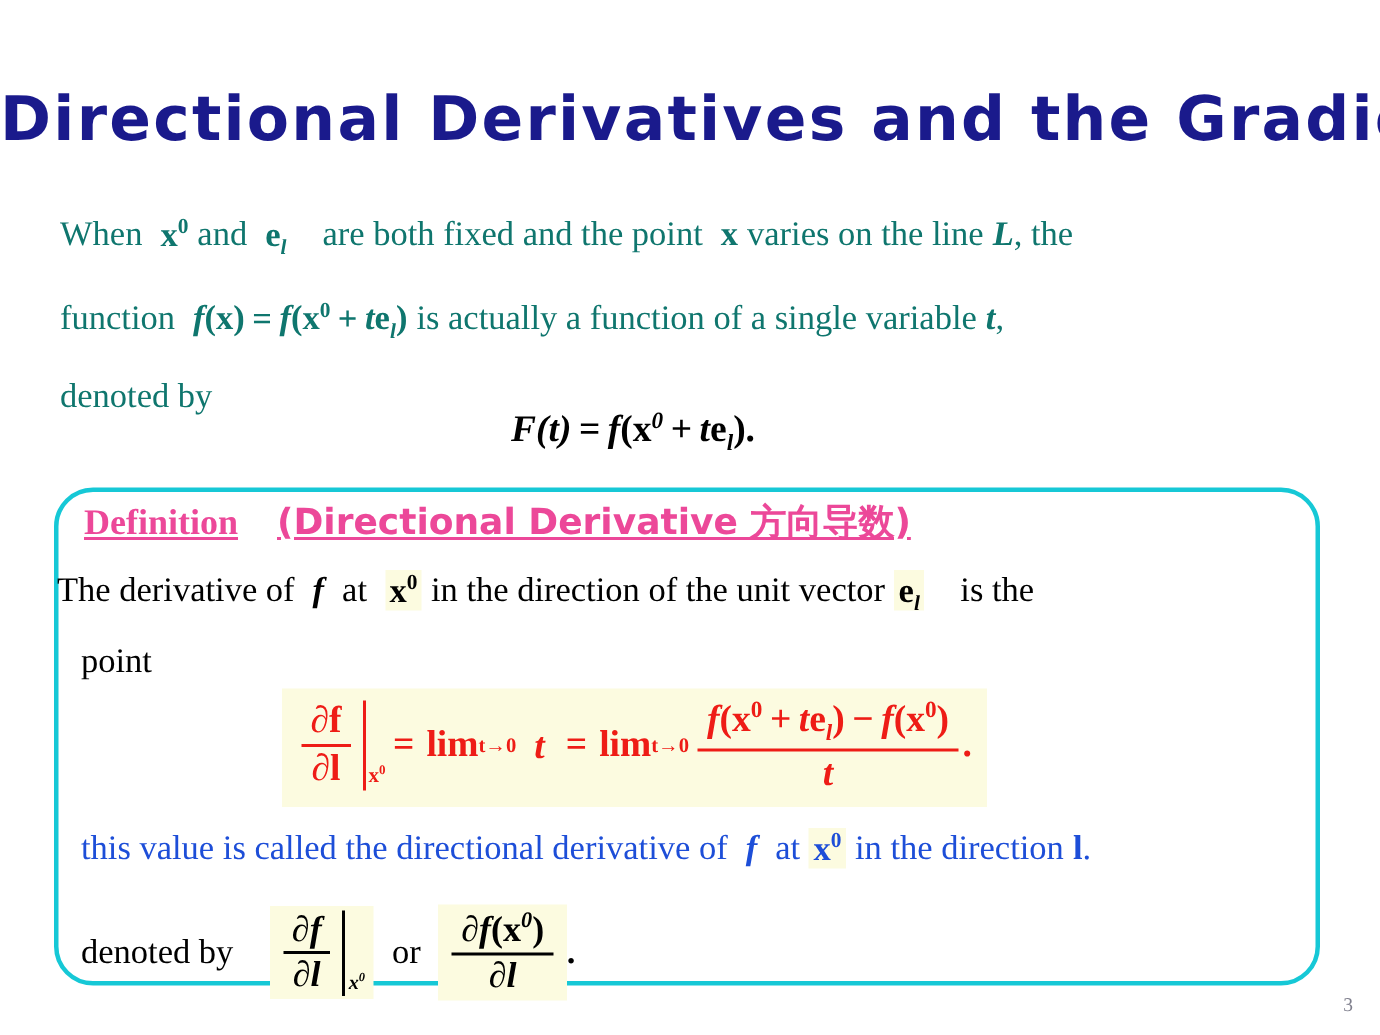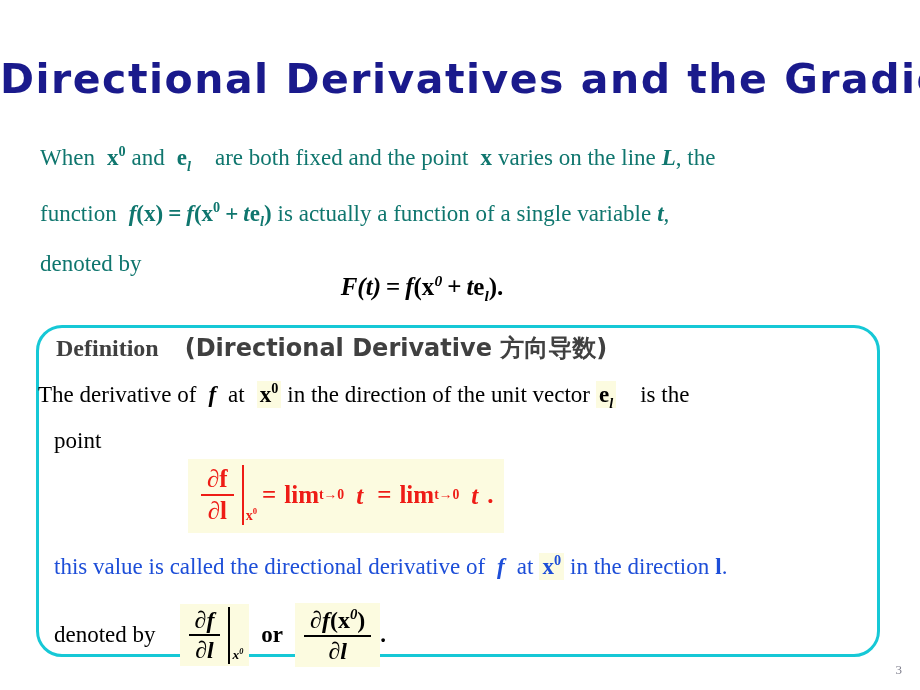--- a/index.html
+++ b/index.html
@@ -66,22 +66,23 @@
     box-sizing: border-box;
     background: transparent;
   }
 
   .def-head {
     position: absolute;
     left: 56px;
     top: 332px;
     font-size: 24px;
     font-weight: bold;
-    color: #404040;
-    white-space: nowrap;
+    color: #ec4899;
+    white-space: nowrap;
+    text-decoration: underline;
   }
   .def-head .gap { display: inline-block; width: 26px; }
   .cjk { font-family: "DejaVu Sans", "Liberation Sans", sans-serif; font-weight: bold; }
 
   .def-line1 {
     position: absolute;
     left: 38px;
     top: 380px;
     width: 820px;
     font-size: 23px;
@@ -271,20 +272,21 @@
   </span>
 
   <span class="eqop">=</span>
 
   <span class="lim">
     <span class="lim-top">lim</span>
     <span class="lim-bot">t→0</span>
   </span>
 
   <span class="frac">
+    <span class="num"><span class="mvar-i">f</span><span class="mvar">(x</span><span class="sup">0</span><span class="eqop">+</span><span class="mvar-i">t</span><span class="mvar">e</span><span class="sub">l</span><span class="mvar">)</span><span class="eqop">−</span><span class="mvar-i">f</span><span class="mvar">(x</span><span class="sup">0</span><span class="mvar">)</span></span>
     <span class="den mvar-i">t</span>
   </span>
 
   <span class="mvar">.</span>
 </div>
 
 <div class="def-line3">
   <span>this value is called the directional derivative of</span><span class="sp"></span><span class="mvar-i">f</span><span class="sp"></span><span>at</span><span class="sp-s"></span><span class="hl mvar"><span>x</span><span class="sup">0</span></span><span class="sp-s"></span><span>in the direction</span><span class="sp-s"></span><span class="mvar">l</span><span>.</span>
 </div>
 
@@ -298,21 +300,21 @@
       <span class="frac">
         <span class="num">∂f</span>
         <span class="den">∂l</span>
       </span>
       <span class="bar"></span>
       <span class="at"><span>x</span><span class="sup">0</span></span>
     </span>
   </span>
 
   <span class="sp"></span>
-  <span style="font-style:normal;font-weight:bold;text-align:right;">or</span>
+  <span style="font-style:normal;font-weight:normal;text-align:right;">or</span>
   <span class="sp"></span>
 
   <span class="denoted-frac">
     <span class="frac">
       <span class="num"><span>∂f</span><span class="mvar">(x</span><span class="sup">0</span><span class="mvar">)</span></span>
       <span class="den">∂l</span>
     </span>
   </span>
 
   <span style="font-style:normal;font-weight:bold;">.</span>

